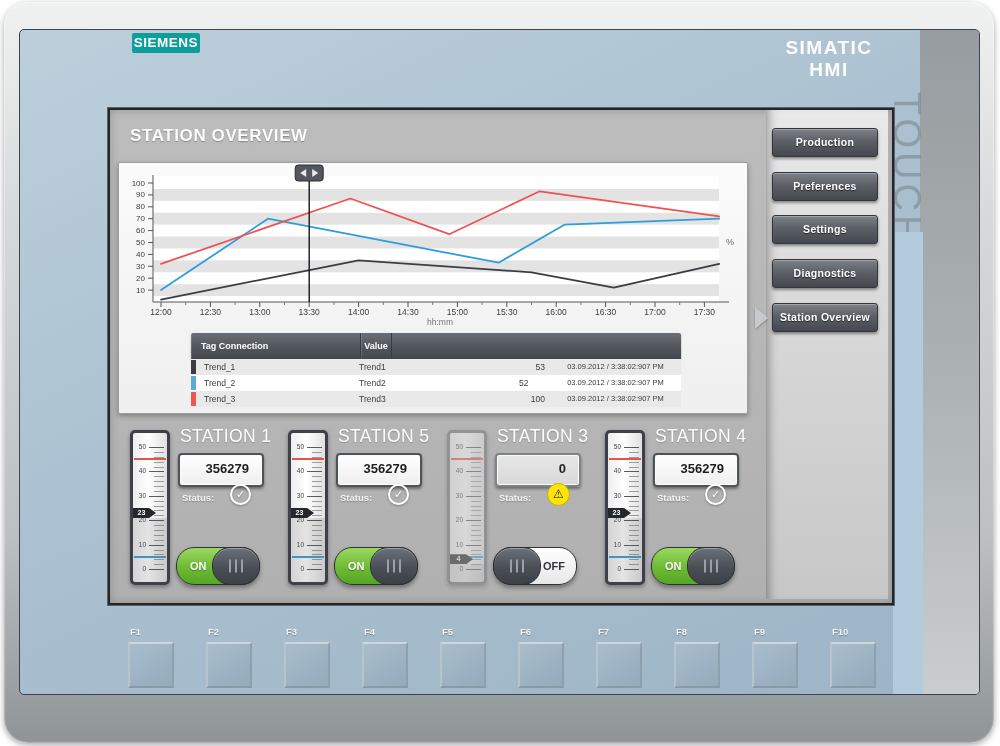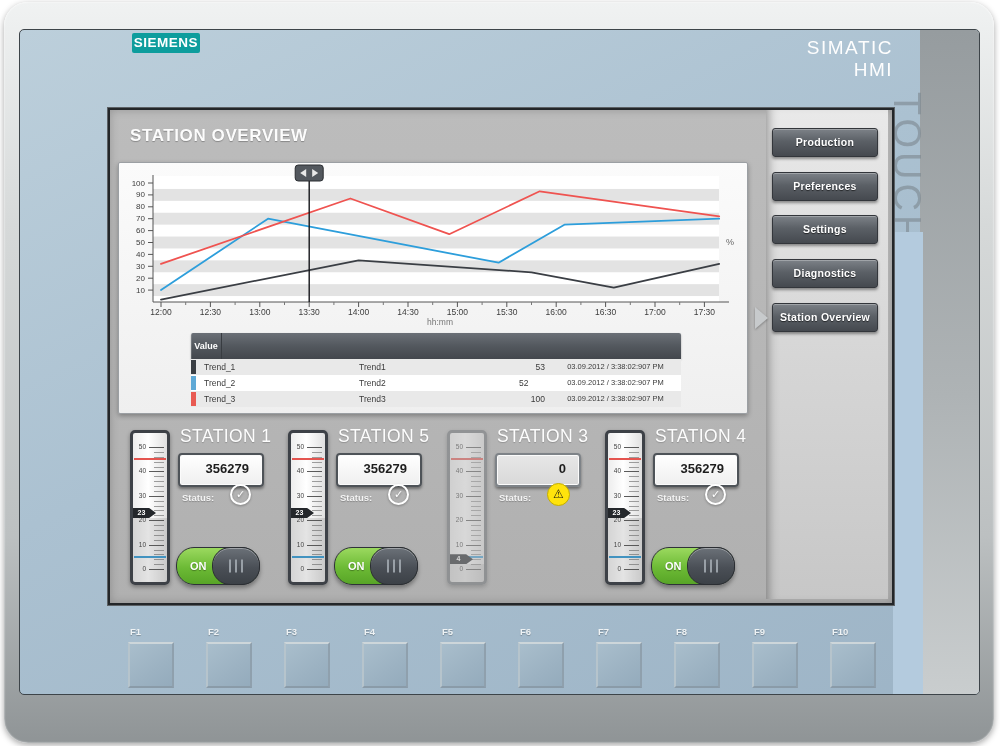--- a/index.html
+++ b/index.html
@@ -16,22 +16,22 @@
   .side-band{position:absolute;left:900px;top:0;right:0;bottom:0;
              background:linear-gradient(180deg,#969c9f 0%,#aeb3b5 55%,#c9cdce 100%);}
   .touch-label{position:absolute;left:866px;top:62px;width:42px;height:170px;
                writing-mode:vertical-rl;font-size:38px;font-weight:400;letter-spacing:4px;
                color:rgba(125,136,144,.62);}
   .blue-strip{position:absolute;left:873px;top:202px;width:30px;bottom:0;background:#b4cbde;}
 
   .brand-logo{position:absolute;left:112px;top:3px;width:68px;height:20px;border-radius:2px;
               background:#0d9d9d;color:#fff;font-weight:bold;font-size:13.5px;letter-spacing:.5px;
               text-align:center;line-height:20px;}
-  .product-name{position:absolute;left:745px;top:7px;width:128px;text-align:right;
-                color:#fefefe;font-size:19px;font-weight:400;letter-spacing:1.5px;}
+  .product-name{position:absolute;left:745px;top:7px;width:128px;text-align:center;
+                color:#fefefe;font-size:19px;font-weight:700;letter-spacing:1.5px;}
 
   
   .screen{position:absolute;left:88px;top:78px;width:782px;height:493px;
           border:2px solid #232629;background:linear-gradient(180deg,#bcbcbc,#b0b0b0);
           box-shadow:0 0 0 1px #5c6165,inset 0 0 10px rgba(0,0,0,.2);}
   .right-panel{position:absolute;left:656px;top:0;width:122px;height:489px;
                background:linear-gradient(180deg,#e9e9e9 0%,#d6d6d6 50%,#c7c7c7 100%);
                box-shadow:inset 10px 0 12px -9px rgba(0,0,0,.45);}
   .menu-btn{position:absolute;left:662px;width:104px;height:27px;border-radius:3px;cursor:pointer;
             background:linear-gradient(180deg,#7d8288 0%,#5b6066 45%,#45494f 100%);
@@ -215,20 +215,21 @@
               <polyline points="42.0,100.9 231.4,35.5 330.2,71.2 420.7,28.3 600.2,53.3" fill="none" stroke="#ef5350" stroke-width="1.8" stroke-linejoin="round" stroke-linecap="round"></polyline>
               <line x1="190.20000000000002" y1="10" x2="190.20000000000002" y2="139" stroke="#15161a" stroke-width="1.4"></line>
               <g style="cursor:ew-resize">
                 <rect x="176.20000000000002" y="2" width="28" height="16" rx="3" fill="#53585e" stroke="#2a2d31"></rect>
                 <path d="M 187.20000000000002 6 L 181.20000000000002 10 L 187.20000000000002 14 Z" fill="#e9e9e9"></path>
                 <path d="M 193.20000000000002 6 L 199.20000000000002 10 L 193.20000000000002 14 Z" fill="#e9e9e9"></path>
               </g>
             </svg></div>
         <div class="trend-table" id="trend-table">
             <div class="tt-header">
+              <div class="tt-hcell" style="width:170px;padding-left:10px;text-align:left;box-sizing:border-box">Tag Connection</div>
               <div class="tt-hcell" style="width:31px;text-align:center;box-sizing:border-box">Value</div>
             </div>
             <div class="tt-row" style="background:#e9e9e9">
               <div class="tt-chip" style="background:#3a3e44"></div>
               <div style="width:158px;padding-left:13px;box-sizing:border-box">Trend_1</div>
               <div style="width:170px;padding-left:10px;box-sizing:border-box">Trend1</div>
               <div style="width:31px;text-align:right;padding-right:5px;box-sizing:border-box">53</div>
               <div style="width:131px;text-align:center;font-size:7.5px">03.09.2012 / 3:38:02:907 PM</div>
             </div>
             <div class="tt-row" style="background:#ffffff">
@@ -387,20 +388,24 @@
         <div class="sl-blue" style="top:122.8px"></div>
         <div class="sl-fill" style="top:131.2px"></div>
         <div class="sl-thumb" style="top:121.2px">4</div>
       </div>
       <div class="st-title">STATION 3</div>
       <div class="st-display off">
               <span>0</span>
             </div>
       <div class="st-status-label">Status:</div>
       <div class="status-warn">⚠</div>
+      <div class="toggle off">
+        <span class="t-label">OFF</span>
+        <div class="knob"></div>
+      </div>
     </div>
           <div class="station" style="left:495px">
       <div class="slider">
         <div class="sl-maj" style="top:136.0px"></div>
               <div class="sl-num" style="top:132.0px">0</div>
               <div class="sl-min" style="top:131.1px"></div>
               <div class="sl-min" style="top:126.2px"></div>
               <div class="sl-min" style="top:121.4px"></div>
               <div class="sl-min" style="top:116.5px"></div>
               <div class="sl-maj" style="top:111.6px"></div>

